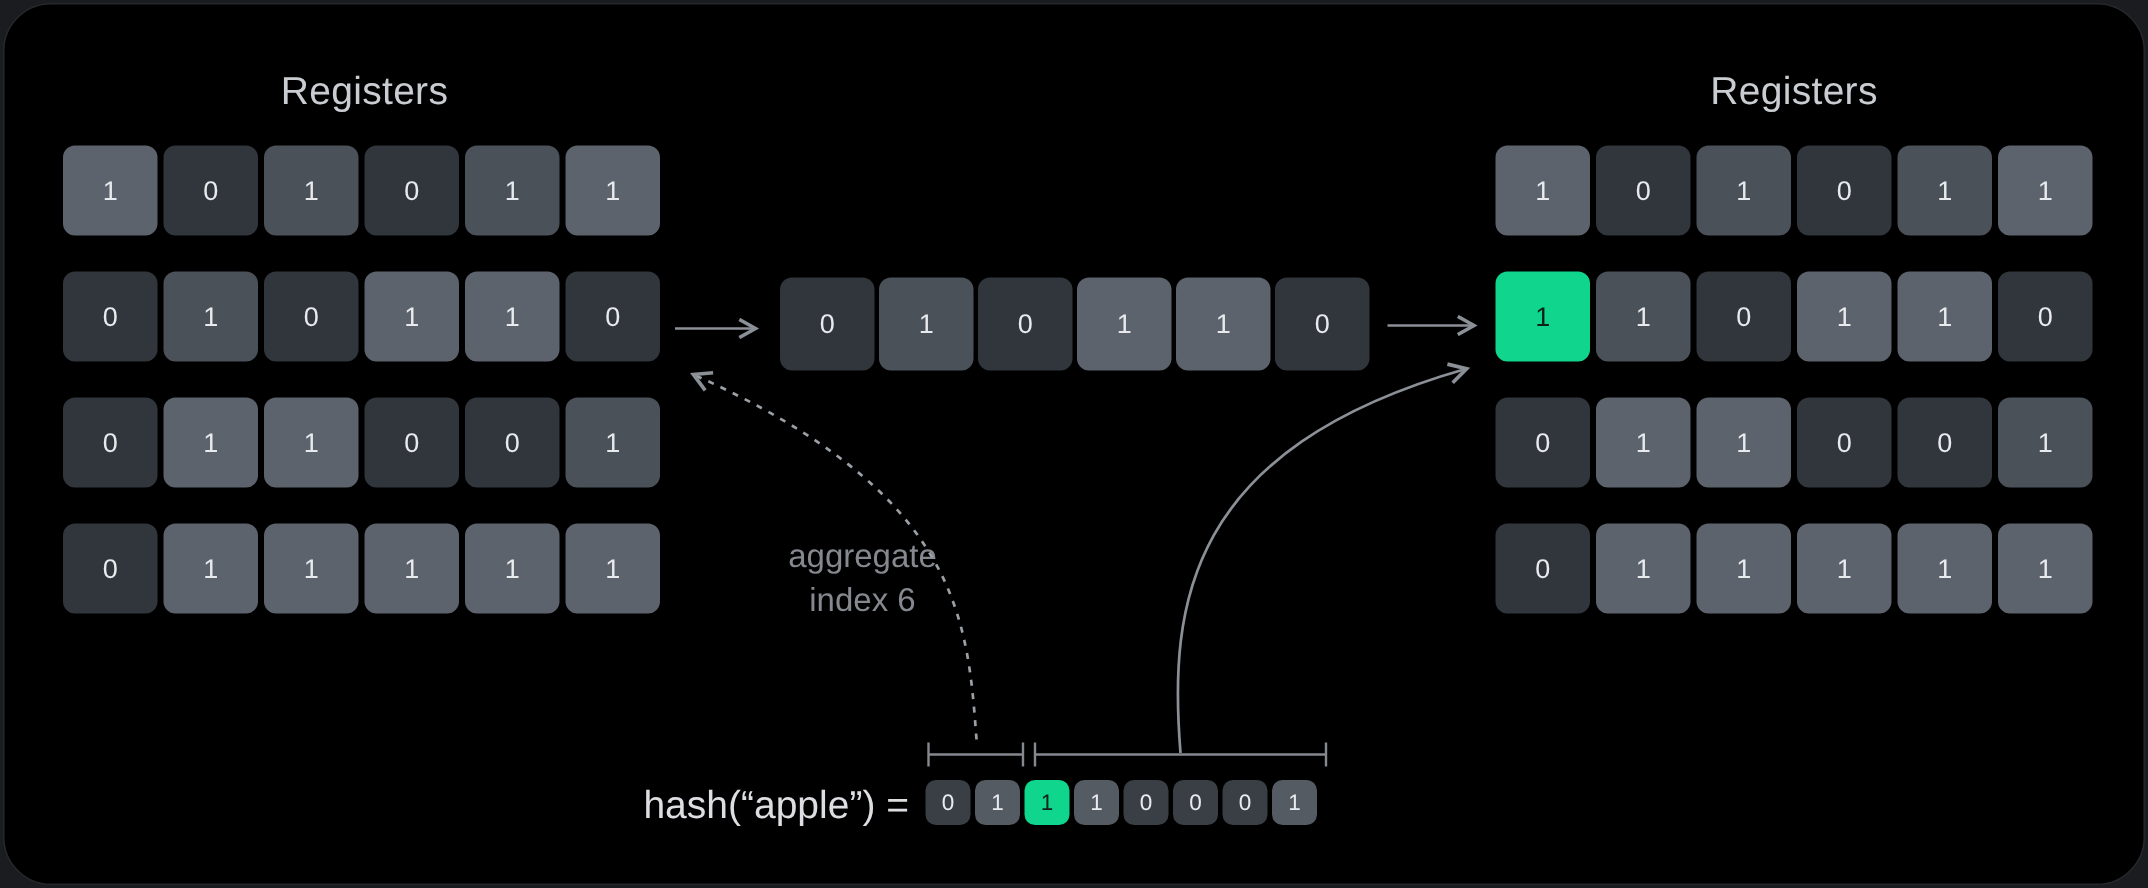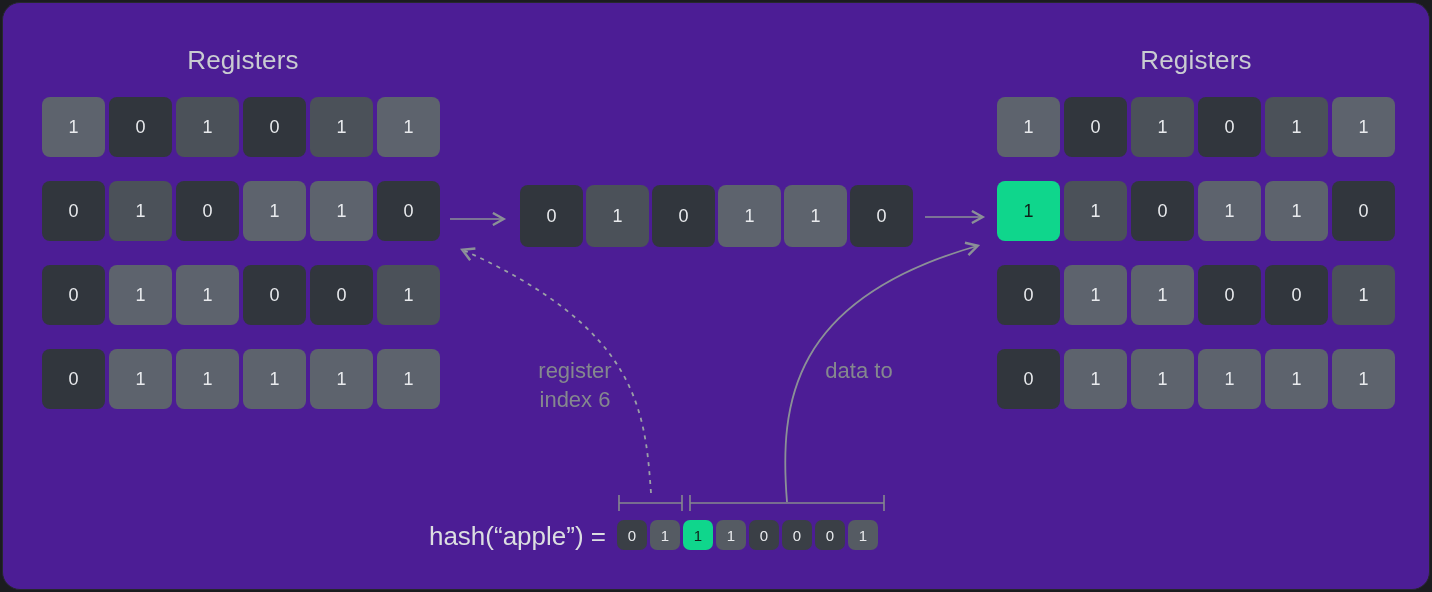--- a/index.html
+++ b/index.html
@@ -1,19 +1,19 @@
 <!DOCTYPE html>
 <html><head>
 <meta charset="utf-8">
 <style>
   html,body{margin:0;padding:0;background:#1b1c1f;}
   body{font-family:"Liberation Sans","DejaVu Sans",sans-serif;}
   .canvas{position:relative;width:1432px;height:592px;overflow:hidden;}
   .card{position:absolute;left:2px;top:2px;right:2px;bottom:2px;
-        background:#4c1d95;border:1px solid #26282d;border-radius:18px;}
+        background:#000000;border:1px solid #26282d;border-radius:32px;}
   .title{position:absolute;top:42px;width:398px;text-align:center;
          font-size:26px;color:#c9ccd1;letter-spacing:.2px;}
   .left-title{left:41px;}
   .right-title{left:994px;}
   .reg-grid{position:absolute;display:grid;grid-template-columns:repeat(6,63px);
             grid-auto-rows:60px;column-gap:4px;row-gap:24px;}
   .left-grid{left:39px;top:94px;}
   .right-grid{left:994px;top:94px;}
   .cell{border-radius:8px;display:flex;align-items:center;justify-content:center;
         font-size:18px;}
@@ -109,26 +109,25 @@
         <div class="bit" style="background: rgb(85, 91, 99); color: rgb(232, 234, 237);">1</div>
         <div class="bit" style="background: rgb(15, 214, 140); color: rgb(17, 32, 26);">1</div>
         <div class="bit" style="background: rgb(85, 91, 99); color: rgb(232, 234, 237);">1</div>
         <div class="bit" style="background: rgb(58, 63, 70); color: rgb(232, 234, 237);">0</div>
         <div class="bit" style="background: rgb(58, 63, 70); color: rgb(232, 234, 237);">0</div>
         <div class="bit" style="background: rgb(58, 63, 70); color: rgb(232, 234, 237);">0</div>
         <div class="bit" style="background: rgb(85, 91, 99); color: rgb(232, 234, 237);">1</div>
       </div>
 
     <div class="note note-index">
-      <div>register</div>
+      <div>aggregate</div>
       <div>index 6</div>
     </div>
 
     <div class="note note-aggregate">
-      <div>data to</div>
     </div>
 
     <svg class="overlay" width="1432" height="592" viewBox="0 0 1432 592">
       <defs>
         <marker id="ah" viewBox="0 0 10 10" refX="7.5" refY="5" markerWidth="8.5" markerHeight="8.5" orient="auto-start-reverse">
           <path d="M0.5,0.8 L8,5 L0.5,9.2" fill="none" stroke="#8b9097" stroke-width="1.6"></path>
         </marker>
       </defs>
 
       <path d="M447,216 H500" stroke="#8b9097" stroke-width="1.7" fill="none" marker-end="url(#ah)"></path>

